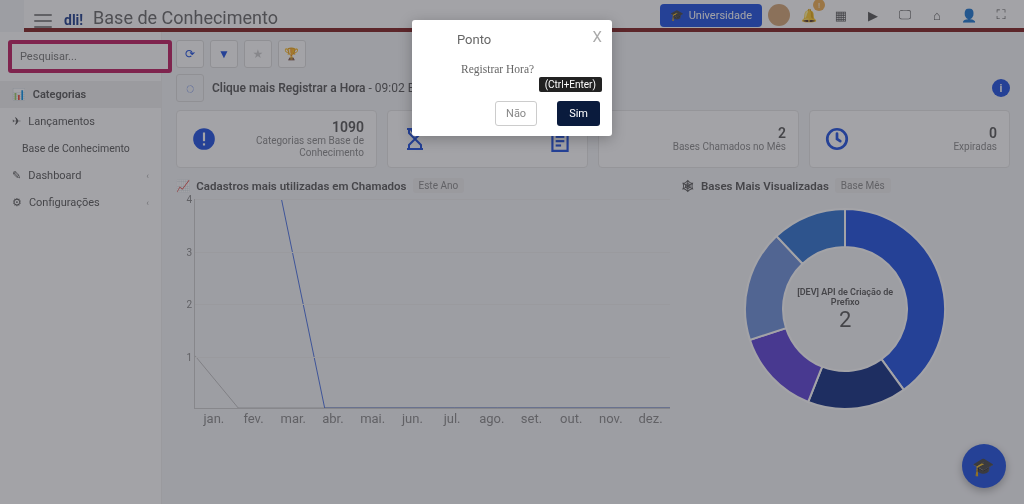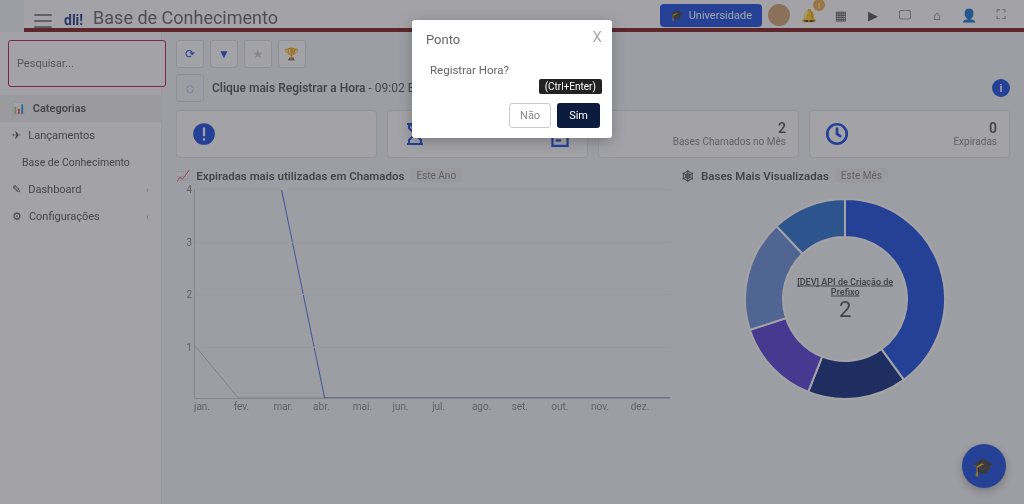--- a/index.html
+++ b/index.html
@@ -13,21 +13,21 @@
 .page-title { font-size: 18px; color: #666; font-weight: 400; }
 .topbar-right { margin-left: auto; display: flex; align-items: center; gap: 6px; }
 .btn-univ { background: #1a4de0; color: #fff; border-radius: 4px; padding: 5px 10px; font-size: 11px; display: flex; align-items: center; gap: 5px; cursor: pointer; }
 .avatar { width: 22px; height: 22px; border-radius: 50%; background: #d4a574; position: relative; }
 .badge-bell { position: relative; }
 .badge-dot { position: absolute; top: -3px; right: -3px; width: 12px; height: 12px; border-radius: 50%; background: #f0ad4e; color: #fff; font-size: 8px; display: flex; align-items: center; justify-content: center; }
 .ticon { width: 26px; height: 26px; display: flex; align-items: center; justify-content: center; color: #555; cursor: pointer; font-size: 13px; }
 
 
 .sidebar { position: absolute; left: 0; top: 32px; width: 162px; bottom: 0; background: #fff; border-right: 1px solid #eee; }
-.search { margin: 8px; padding: 16px 8px; border: 1px solid #be185d; border-radius: 3px; font-size: 11px; color: #aaa; background: #fff; }
+.search { margin: 8px; padding: 6px 8px; border: 4px solid #be185d; border-radius: 3px; font-size: 11px; color: #aaa; background: #fff; }
 .nav-item { padding: 7px 12px; font-size: 11px; color: #555; display: flex; align-items: center; gap: 7px; cursor: pointer; }
 .nav-item.active { background: #f0f0f0; font-weight: 600; }
 .nav-item.sub { padding-left: 22px; font-size: 10.5px; }
 .nav-item .chev { margin-left: auto; font-size: 9px; color: #aaa; }
 
 
 .content { position: absolute; left: 162px; top: 32px; right: 0; bottom: 0; padding: 8px 14px; overflow: hidden; }
 .toolbar { display: flex; align-items: center; gap: 6px; margin-bottom: 6px; }
 .tbtn { width: 28px; height: 28px; border: 1px solid #ddd; border-radius: 3px; background: #fff; display: flex; align-items: center; justify-content: center; cursor: pointer; color: #1a4de0; font-size: 12px; }
 .tbtn.dim { color: #ccc; }
@@ -53,36 +53,36 @@
 .line-panel { flex: 1.5; }
 .donut-panel { flex: 1; }
 
 
 .line-chart { position: relative; height: 230px; }
 .y-axis { position: absolute; left: 0; top: 0; bottom: 20px; width: 18px; }
 .y-tick { position: absolute; right: 2px; font-size: 10px; color: #888; transform: translateY(-50%); }
 .plot { position: absolute; left: 18px; right: 0; top: 0; bottom: 20px; border-left: 1px solid #ccc; border-bottom: 1px solid #ccc; }
 .grid-h { position: absolute; left: 0; right: 0; height: 1px; background: #eee; }
 .x-axis { position: absolute; left: 18px; right: 0; bottom: 0; height: 18px; display: flex; }
-.x-tick { flex: 1; font-size: 10px; color: #888; text-align: left; }
+.x-tick { flex: 1; font-size: 13px; color: #888; text-align: center; }
 svg.lines { position: absolute; left: 0; top: 0; width: 100%; height: 100%; }
 
 
 .donut-wrap { position: relative; width: 220px; height: 220px; margin: 0 auto; }
 .donut-center { position: absolute; top: 50%; left: 50%; transform: translate(-50%,-50%); text-align: center; }
-.donut-center-label { font-size: 9px; font-weight: 600; color: #555; text-decoration: underline; }
+.donut-center-label { font-size: 9px; font-weight: 600; color: #555; }
 .donut-center-val { font-size: 22px; font-weight: 400; color: #555; }
 
 
 .overlay { position: absolute; inset: 0; background: rgba(50,50,60,0.45); z-index: 100; }
-.modal { position: absolute; top: 20px; left: 50%; transform: translateX(-50%); width: 200px; background: #fff; border-radius: 3px; box-shadow: 0 3px 14px rgba(0,0,0,.25); z-index: 101; }
+.modal { position: absolute; top: 20px; left: 50%; transform: translateX(-50%); width: 200px; background: #fff; border-radius: 3px; box-shadow: 0 3px 14px rgba(0,0,0,.25); z-index: 101; padding-left: 31px; }
 .modal-hdr { padding: 12px 14px 8px; font-size: 13px; color: #666; position: relative; }
 .modal-x { position: absolute; top: 8px; right: 10px; color: #aaa; cursor: pointer; font-size: 15px; }
-.modal-body { padding: 8px 18px 16px; font-size: 11.5px; color: #666; }
-.modal-ftr { padding: 10px 12px; display: flex; justify-content: flex-end; gap: 6px; position: relative; }
+.modal-body { padding: 8px 18px 16px; font-size: 11.5px; color: #666; font-family: Liberation Serif, serif; }
+.modal-ftr { padding: 10px 12px; display: flex; justify-content: flex-end; gap: 20px; position: relative; }
 .btn-no { border: 1px solid #ccc; background: #fff; color: #888; padding: 5px 10px; border-radius: 3px; font-size: 11px; cursor: pointer; }
 .btn-yes { border: none; background: #0a1b3d; color: #fff; padding: 5px 12px; border-radius: 3px; font-size: 11px; cursor: pointer; }
 .tooltip { position: absolute; top: -14px; right: 10px; background: #222; color: #fff; font-size: 10px; padding: 2px 6px; border-radius: 2px; }
 
 
 .fab { position: absolute; bottom: 16px; right: 18px; width: 44px; height: 44px; border-radius: 50%; background: #1a4de0; color: #fff; display: flex; align-items: center; justify-content: center; font-size: 18px; box-shadow: 0 3px 8px rgba(0,0,0,.3); cursor: pointer; z-index: 50; }
 </style>
 </head>
 <body>
 
@@ -152,20 +152,24 @@
 
   <div class="cards">
     <div class="card">
       <div class="card-icon">
         <svg width="26" height="26" viewBox="0 0 24 24">
             <circle cx="12" cy="12" r="10" fill="#1a4de0"></circle>
             <rect x="11" y="6" width="2" height="8" fill="#fff"></rect>
             <rect x="11" y="16" width="2" height="2" fill="#fff"></rect>
           </svg>
       </div>
+      <div class="card-txt">
+        <div class="card-val">1090</div>
+        <div class="card-lbl">Categorias sem Base de Conhecimento</div>
+      </div>
     </div>
     <div class="card">
       <div class="card-icon">
         <svg width="22" height="24" viewBox="0 0 20 24">
             <path d="M2 2h16 M2 22h16 M4 2v4l6 6-6 6v4 M16 2v4l-6 6 6 6v4" stroke="#1a4de0" stroke-width="2" fill="none"></path>
             <path d="M5 3h10l-5 7z" fill="#1a4de0"></path>
           </svg>
       </div>
       <div class="card-txt" style="flex:0.3"></div>
       <div class="card-icon" style="margin-left:auto">
@@ -194,21 +198,21 @@
         <div class="card-val">0</div>
         <div class="card-lbl">Expiradas</div>
       </div>
     </div>
   </div>
 
   <div class="panels">
     <div class="panel line-panel">
       <div class="panel-hdr">
         <span>📈</span>
-        <span>Expiradas mais utilizadas em Chamados</span>
+        <span>Cadastros mais utilizadas em Chamados</span>
         <span class="tag">Este Ano</span>
       </div>
       <div class="line-chart">
         <div class="y-axis" id="y-axis">
             <div class="y-tick" style="top: 157.5px;">1</div>
             <div class="y-tick" style="top: 105px;">2</div>
             <div class="y-tick" style="top: 52.5px;">3</div>
             <div class="y-tick" style="top: 0px;">4</div>
           </div>
         <div class="plot" id="plot">
@@ -234,21 +238,21 @@
             <div class="x-tick">out.</div>
             <div class="x-tick">nov.</div>
             <div class="x-tick">dez.</div>
           </div>
       </div>
     </div>
     <div class="panel donut-panel">
       <div class="panel-hdr">
         <span>🕸</span>
         <span>Bases Mais Visualizadas</span>
-        <span class="tag">Este Mês</span>
+        <span class="tag">Base Mês</span>
       </div>
       <div class="donut-wrap">
         <svg id="donut-svg" width="220" height="220" viewBox="0 0 220 220">
             <path d="M110 10 A100 100 0 0 1 168.77852522924732 190.90169943749476 L146.44268564213334 160.15905365124675 A62 62 0 0 0 110 48 Z" fill="#1a4de0" stroke="#fff" stroke-width="2"></path>
             <path d="M168.77852522924732 190.90169943749476 A100 100 0 0 1 73.18754473153223 202.97764858882516 L87.17627773354998 167.6461421250716 A62 62 0 0 0 146.44268564213334 160.15905365124675 Z" fill="#0d2a80" stroke="#fff" stroke-width="2"></path>
             <path d="M73.18754473153223 202.97764858882516 A100 100 0 0 1 14.89434837048465 140.90169943749476 L51.03449598970048 129.15905365124675 A62 62 0 0 0 87.17627773354998 167.6461421250716 Z" fill="#5a3fd6" stroke="#fff" stroke-width="2"></path>
             <path d="M14.89434837048465 140.90169943749476 A100 100 0 0 1 41.54528940713111 37.10313725785886 L67.5580794324213 64.8039450998725 A62 62 0 0 0 51.03449598970048 129.15905365124675 Z" fill="#6b8fd9" stroke="#fff" stroke-width="2"></path>
             <path d="M41.54528940713111 37.10313725785886 A100 100 0 0 1 109.99999999999999 10 L109.99999999999999 48 A62 62 0 0 0 67.5580794324213 64.8039450998725 Z" fill="#2b6fd0" stroke="#fff" stroke-width="2"></path>
           </svg>
         <div class="donut-center">

